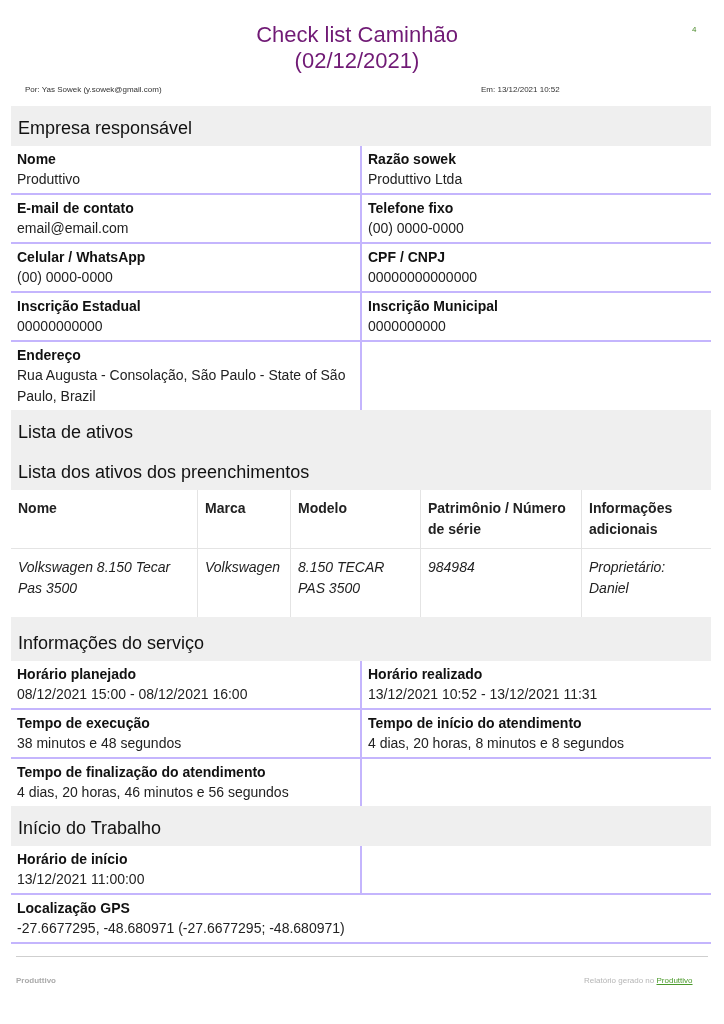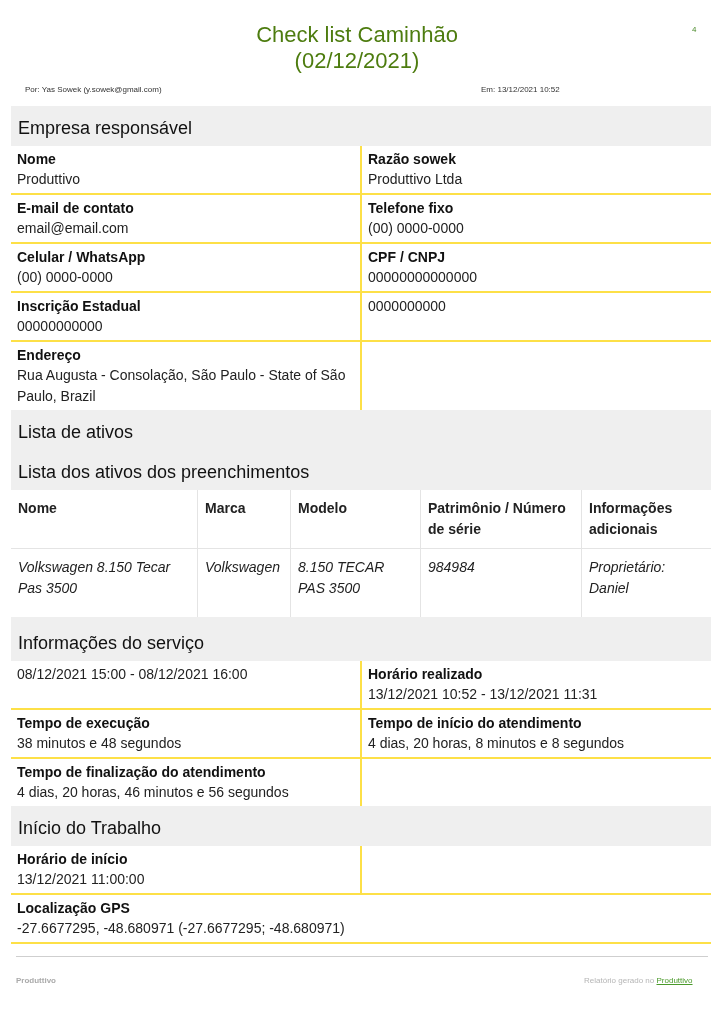--- a/index.html
+++ b/index.html
@@ -1,24 +1,24 @@
 <!DOCTYPE html>
 <html><head>
 <meta charset="utf-8">
 <style>
   html, body { margin: 0; padding: 0; background: #ffffff; }
   body { width: 724px; height: 1024px; position: relative; overflow: hidden;
          font-family: "Liberation Sans", sans-serif; color: #111; }
   .title { position: absolute; top: 22px; left: 0; width: 714px; text-align: center;
-           font-size: 22px; line-height: 26px; color: #4d7c0f; }
+           font-size: 22px; line-height: 26px; color: #701a75; }
   .page-num { position: absolute; top: 25px; left: 692px; font-size: 8px; color: #4a8a2a; }
   .meta-left { position: absolute; top: 85px; left: 25px; font-size: 8px; color: #333; }
   .meta-right { position: absolute; top: 85px; left: 481px; font-size: 8px; color: #333; }
 
-  .content { position: absolute; top: 106px; left: 11px; width: 700px; background: #fde047; }
+  .content { position: absolute; top: 106px; left: 11px; width: 700px; background: #c4b5fd; }
   .section-title { font-size: 18px; padding: 0 7px; height: 40px; line-height: 44px;
                    background: #efefef; color: #111; }
   .grid2 { display: grid; grid-template-columns: 349px 349px; column-gap: 2px; row-gap: 2px; }
   .cell { background: #fff; padding: 3px 6px 3px 6px; min-height: 40px; }
   .cell .lbl { font-weight: bold; font-size: 14px; line-height: 20px; }
   .cell .val { font-size: 14px; line-height: 21px; color: #222; }
   .cell.empty { background: #fff; }
   .gap { height: 2px; background: #efefef; }
 
   table.assets { width: 700px; border-collapse: separate; border-spacing: 0; background: #fff; }
@@ -73,20 +73,21 @@
     </div>
     <div class="cell">
       <div class="lbl">CPF / CNPJ</div>
       <div class="val">00000000000000</div>
     </div>
     <div class="cell">
       <div class="lbl">Inscrição Estadual</div>
       <div class="val">00000000000</div>
     </div>
     <div class="cell">
+      <div class="lbl">Inscrição Municipal</div>
       <div class="val">0000000000</div>
     </div>
     <div class="cell">
       <div class="lbl">Endereço</div>
       <div class="val">Rua Augusta - Consolação, São Paulo - State of São Paulo, Brazil</div>
     </div>
     <div class="cell empty"></div>
   </div>
 
   <div class="section-title">Lista de ativos</div>
@@ -109,20 +110,21 @@
         <td>984984</td>
         <td>Proprietário: Daniel</td>
       </tr>
     </tbody>
   </table>
   <div class="gap" style="height:4px"></div>
 
   <div class="section-title">Informações do serviço</div>
   <div class="grid2">
     <div class="cell">
+      <div class="lbl">Horário planejado</div>
       <div class="val">08/12/2021 15:00 - 08/12/2021 16:00</div>
     </div>
     <div class="cell">
       <div class="lbl">Horário realizado</div>
       <div class="val">13/12/2021 10:52 - 13/12/2021 11:31</div>
     </div>
     <div class="cell">
       <div class="lbl">Tempo de execução</div>
       <div class="val">38 minutos e 48 segundos</div>
     </div>

